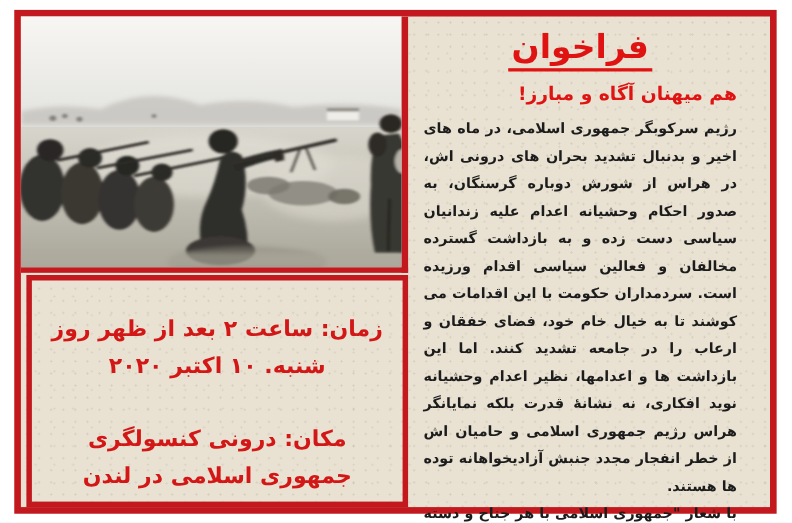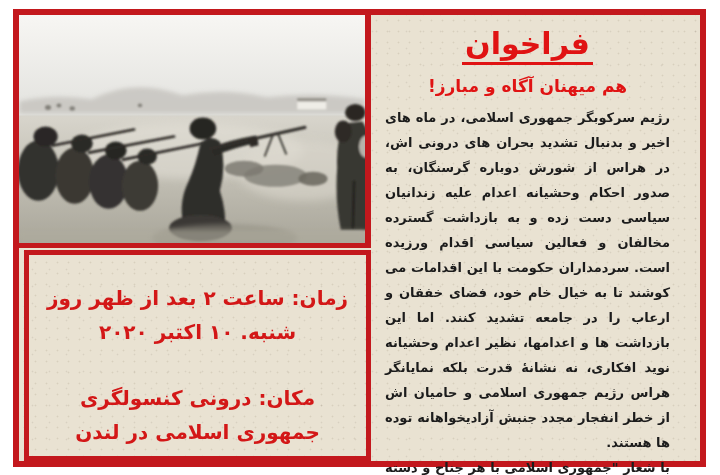--- a/index.html
+++ b/index.html
@@ -20,21 +20,21 @@
   .event-box{flex:1;box-sizing:border-box;margin:2px 0 0 5px;border:5px solid #c3181d;
              display:flex;flex-direction:column;direction:rtl;text-align:center;
              color:#d31717;font-size:20px;line-height:34px;}
   .event-time{margin-top:26px;}
   .event-place{margin-top:32px;}
   .right-col{flex:1;min-width:0;direction:rtl;display:flex;flex-direction:column;
              padding:8px 30px 12px 14px;color:#1b1b1b;}
   .title-wrap{text-align:center;margin-top:4px;}
   .title{display:inline-block;color:#e01313;font-size:30px;line-height:34px;
          border-bottom:3px solid #e01313;padding:0 3px 1px 3px;}
-  .greeting{color:#e01313;font-size:17px;line-height:22px;margin-top:10px;text-align:center;}
+  .greeting{color:#e01313;font-size:17px;line-height:22px;margin-top:10px;text-align:right;}
   .body-par{margin:8px 0 0 0;font-size:13px;line-height:25px;text-align:justify;color:#1c1c1c;}
   .body-par.second{margin-top:0;}
 </style>
 </head>
 <body>
 
 <div class="page">
   <div class="poster">
 
     <div class="left-col">

